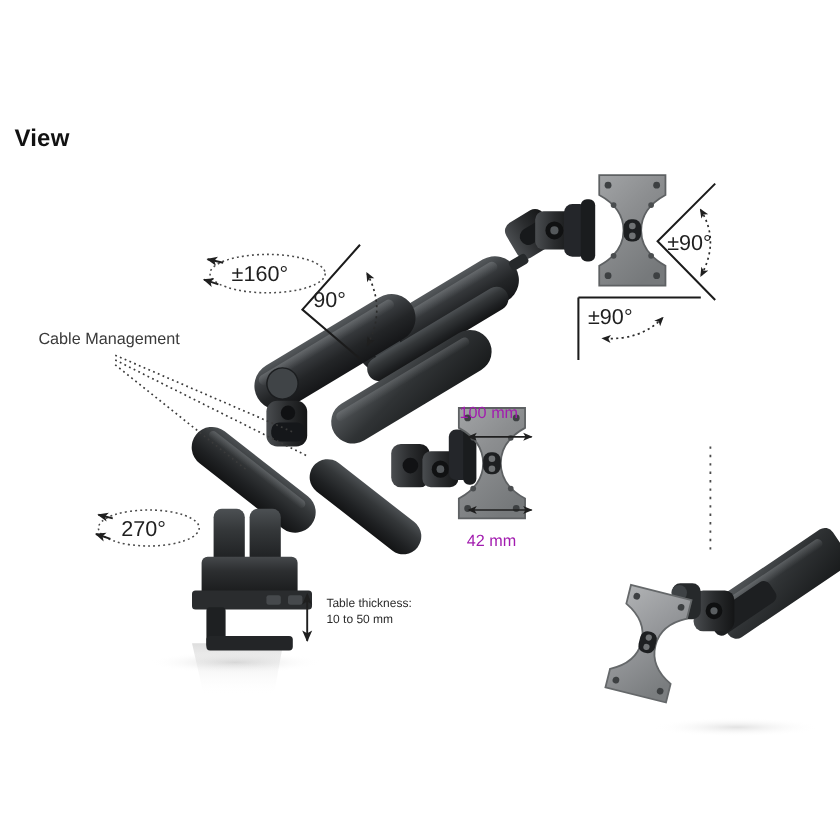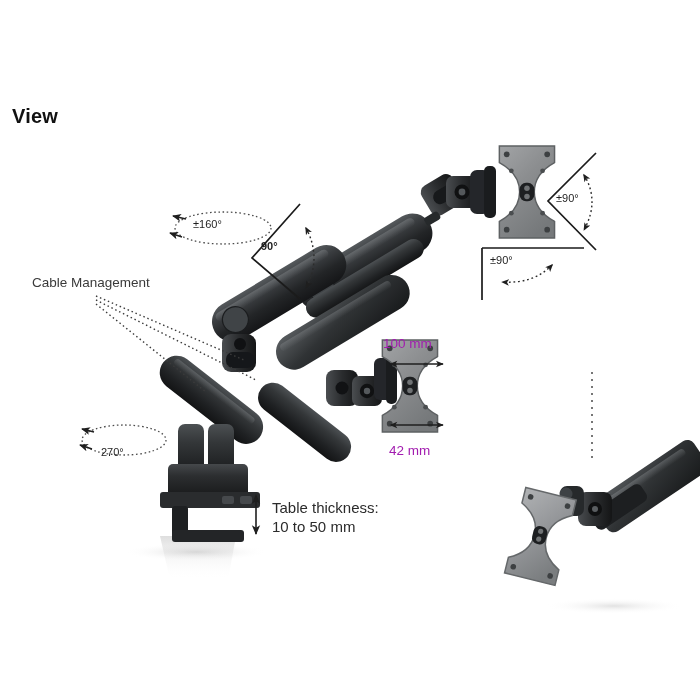--- a/index.html
+++ b/index.html
@@ -37,33 +37,33 @@
     width: 700px;
     height: 700px;
   }
   .anno-text {
     position: absolute;
     font-family: "Liberation Sans", sans-serif;
     color: #2a2a2a;
     white-space: nowrap;
   }
   .anno-angle {
-    font-size: 11px;
+    font-size: 18px;
     color: #1f1f1f;
   }
   .anno-lead {
     font-size: 13.5px;
     color: #3a3a3a;
   }
   .anno-dim {
     font-size: 13.5px;
     color: #a21caf;
   }
   .anno-two-line {
-    font-size: 15px;
+    font-size: 10px;
     line-height: 1.28;
     color: #2b2b2b;
     white-space: pre-line;
   }
   sup.reg {
     font-size: 0.62em;
     vertical-align: super;
   }
 </style>
 </head>
@@ -336,27 +336,27 @@
       <path d="M256 496 L256 534" fill="none" stroke="#1f1f1f" stroke-width="1.6" marker-start="url(#arrowStart)" marker-end="url(#arrowEnd)"></path>
     </g>
 
     <g>
       <path d="M592 372 L592 462" fill="none" stroke="#4a4a4a" stroke-width="1.5" stroke-dasharray="2 5"></path>
     </g>
   </svg>
 
   <div class="anno-text anno-angle" style="left:193px; top:218px;">±160°</div>
 
-  <div class="anno-text anno-angle" style="left:261px; top:240px;font-weight:bold;">90°</div>
+  <div class="anno-text anno-angle" style="left:261px; top:240px;">90°</div>
 
   <div class="anno-text anno-angle" style="left:556px; top:192px;">±90°</div>
 
   <div class="anno-text anno-angle" style="left:490px; top:254px;">±90°</div>
 
-  <div class="anno-text anno-angle" style="left:101px; top:446px;">270°</div>
+  <div class="anno-text anno-angle" style="left:101px; top:431px;">270°</div>
 
   <div class="anno-text anno-lead" style="left:32px; top:275px;text-align:center;">Cable Management</div>
 
   <div class="anno-text anno-dim" style="left:383px; top:336px;">100 mm</div>
 
   <div class="anno-text anno-dim" style="left:389px; top:443px;">42 mm</div>
 
   <div class="anno-text anno-two-line" style="left:272px; top:498px;">Table thickness:
 10 to 50 mm</div>
 

